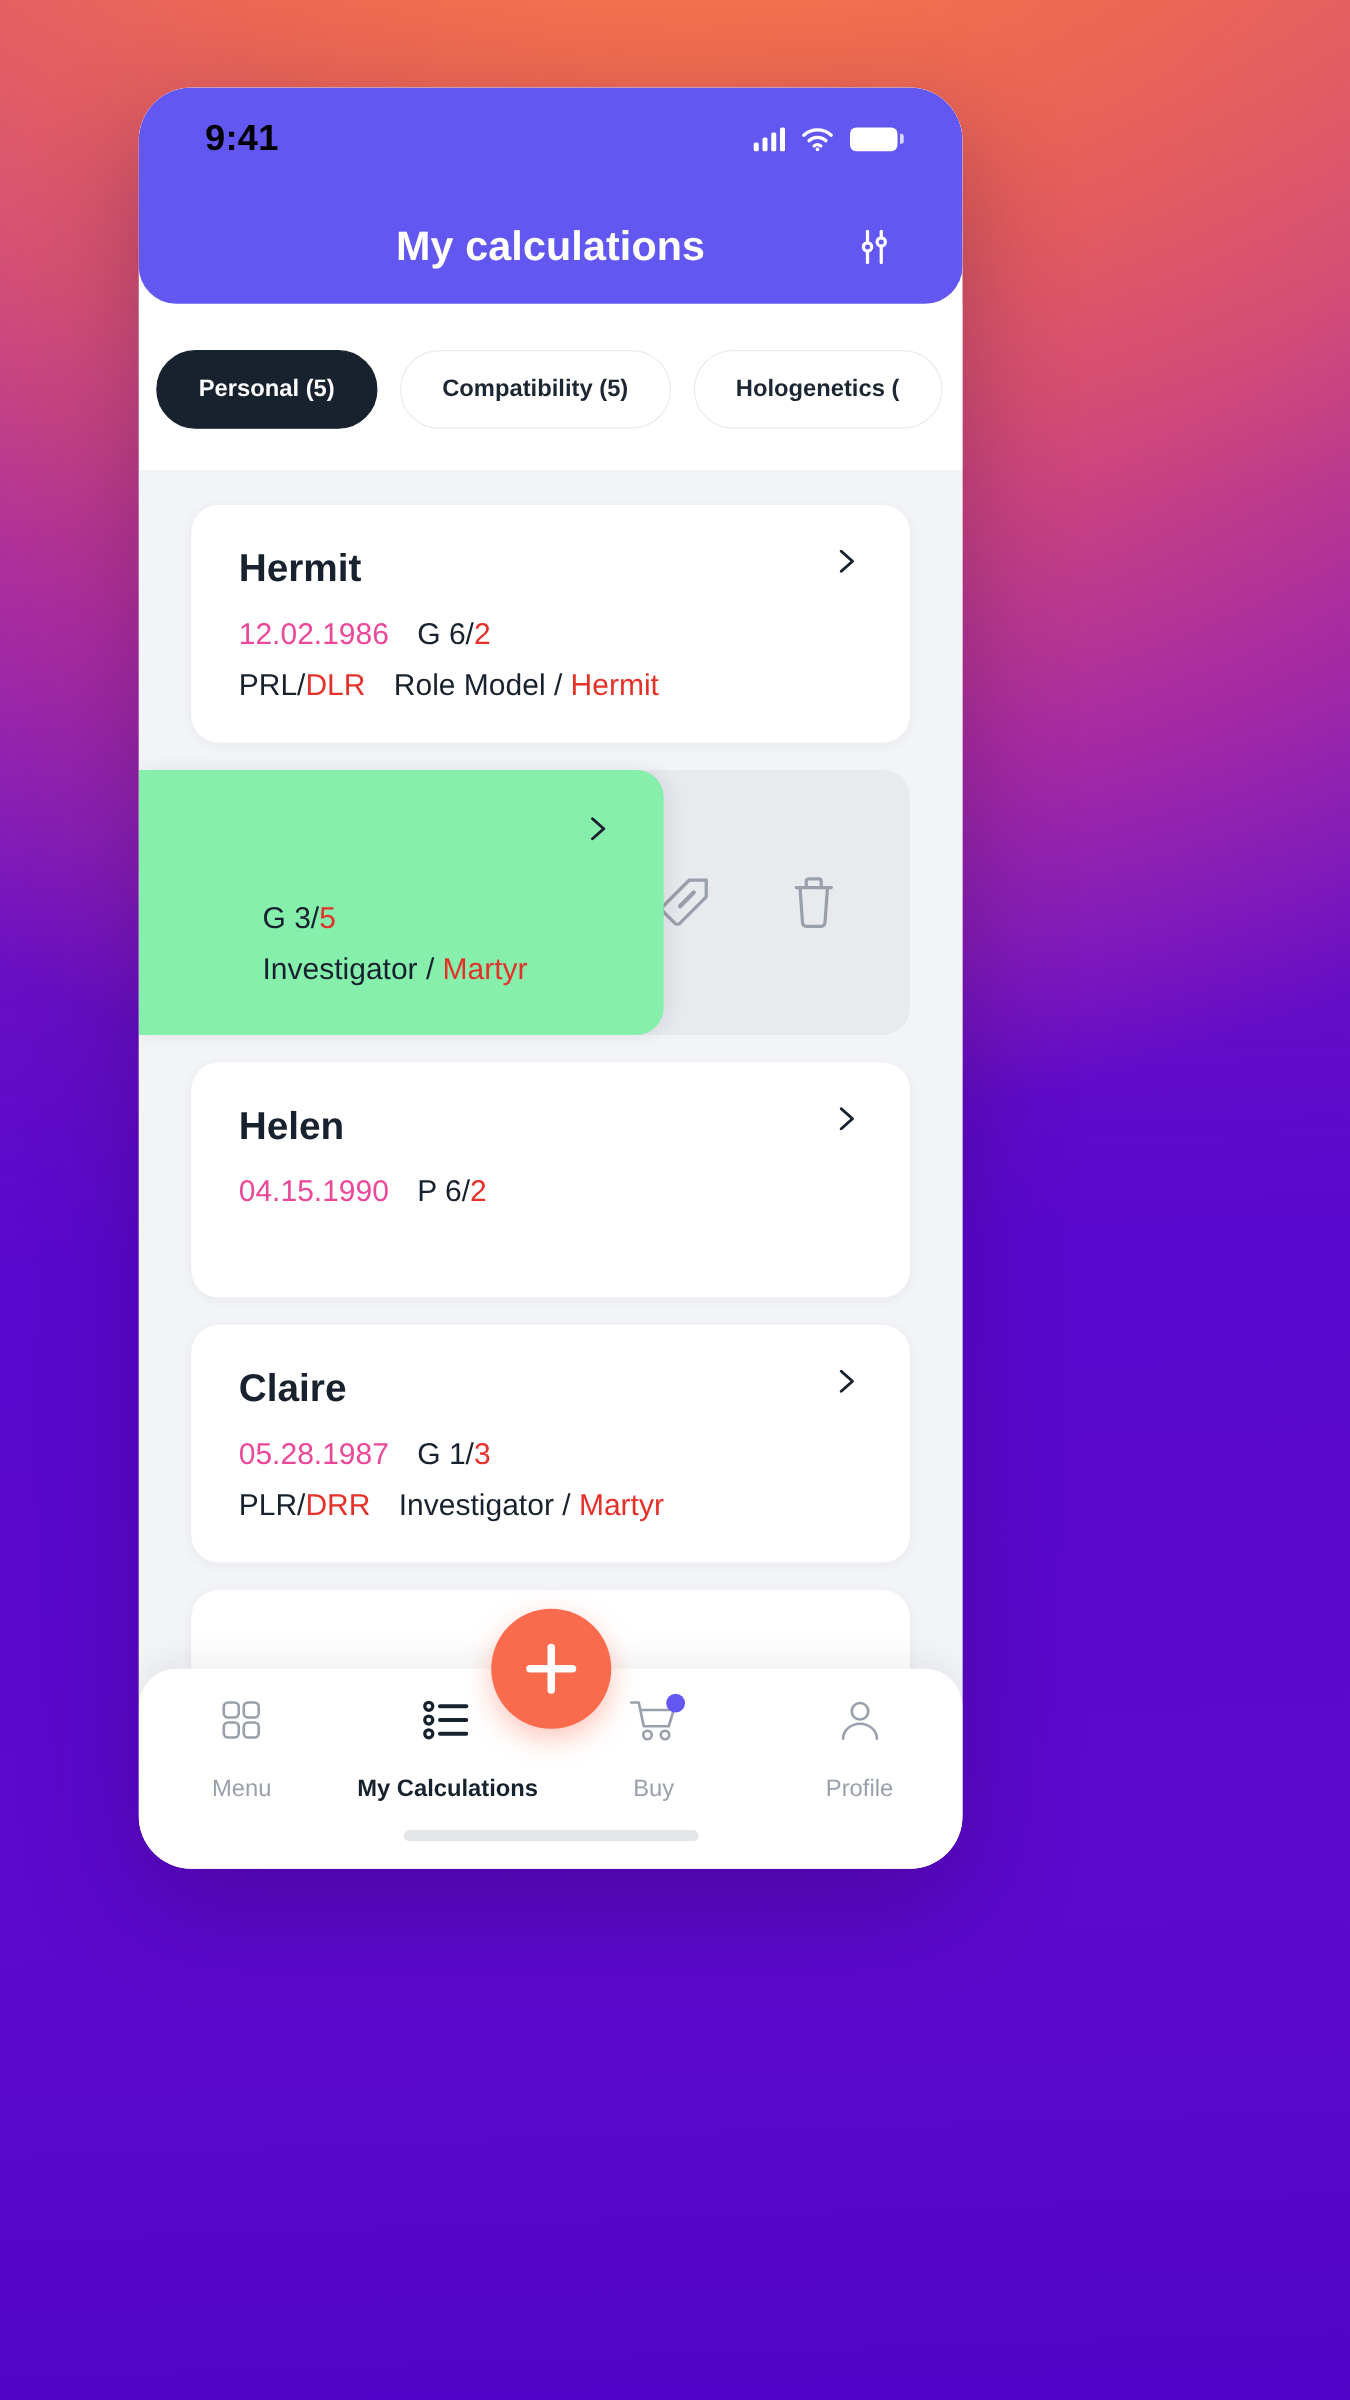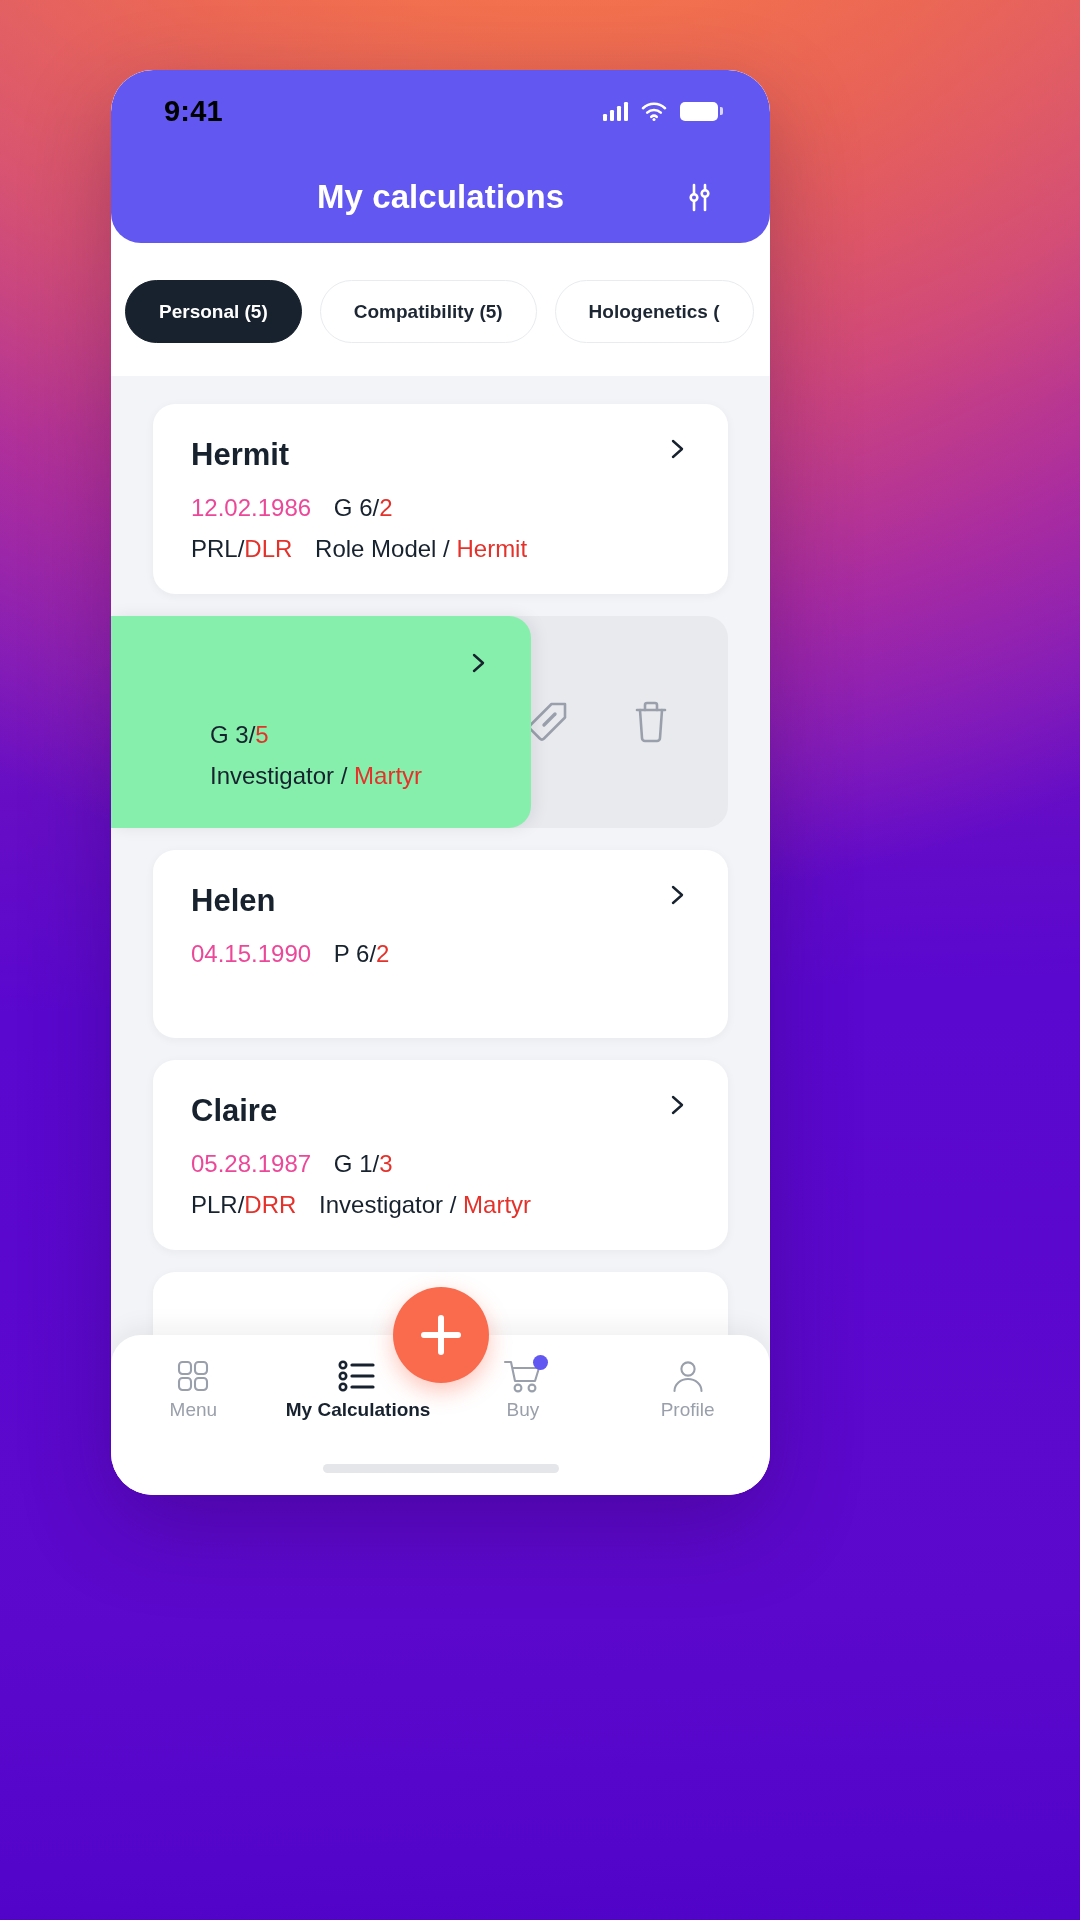--- a/index.html
+++ b/index.html
@@ -273,21 +273,21 @@
     height: 104px;
     display: flex;
     align-items: flex-start;
   }
 
   .nav-item {
     flex: 1;
     display: flex;
     flex-direction: column;
     align-items: center;
-    gap: 2px;
+    gap: 24px;
   }
 
   .nav-icon {
     height: 42px;
     display: flex;
     align-items: center;
     justify-content: center;
     position: relative;
   }
 

